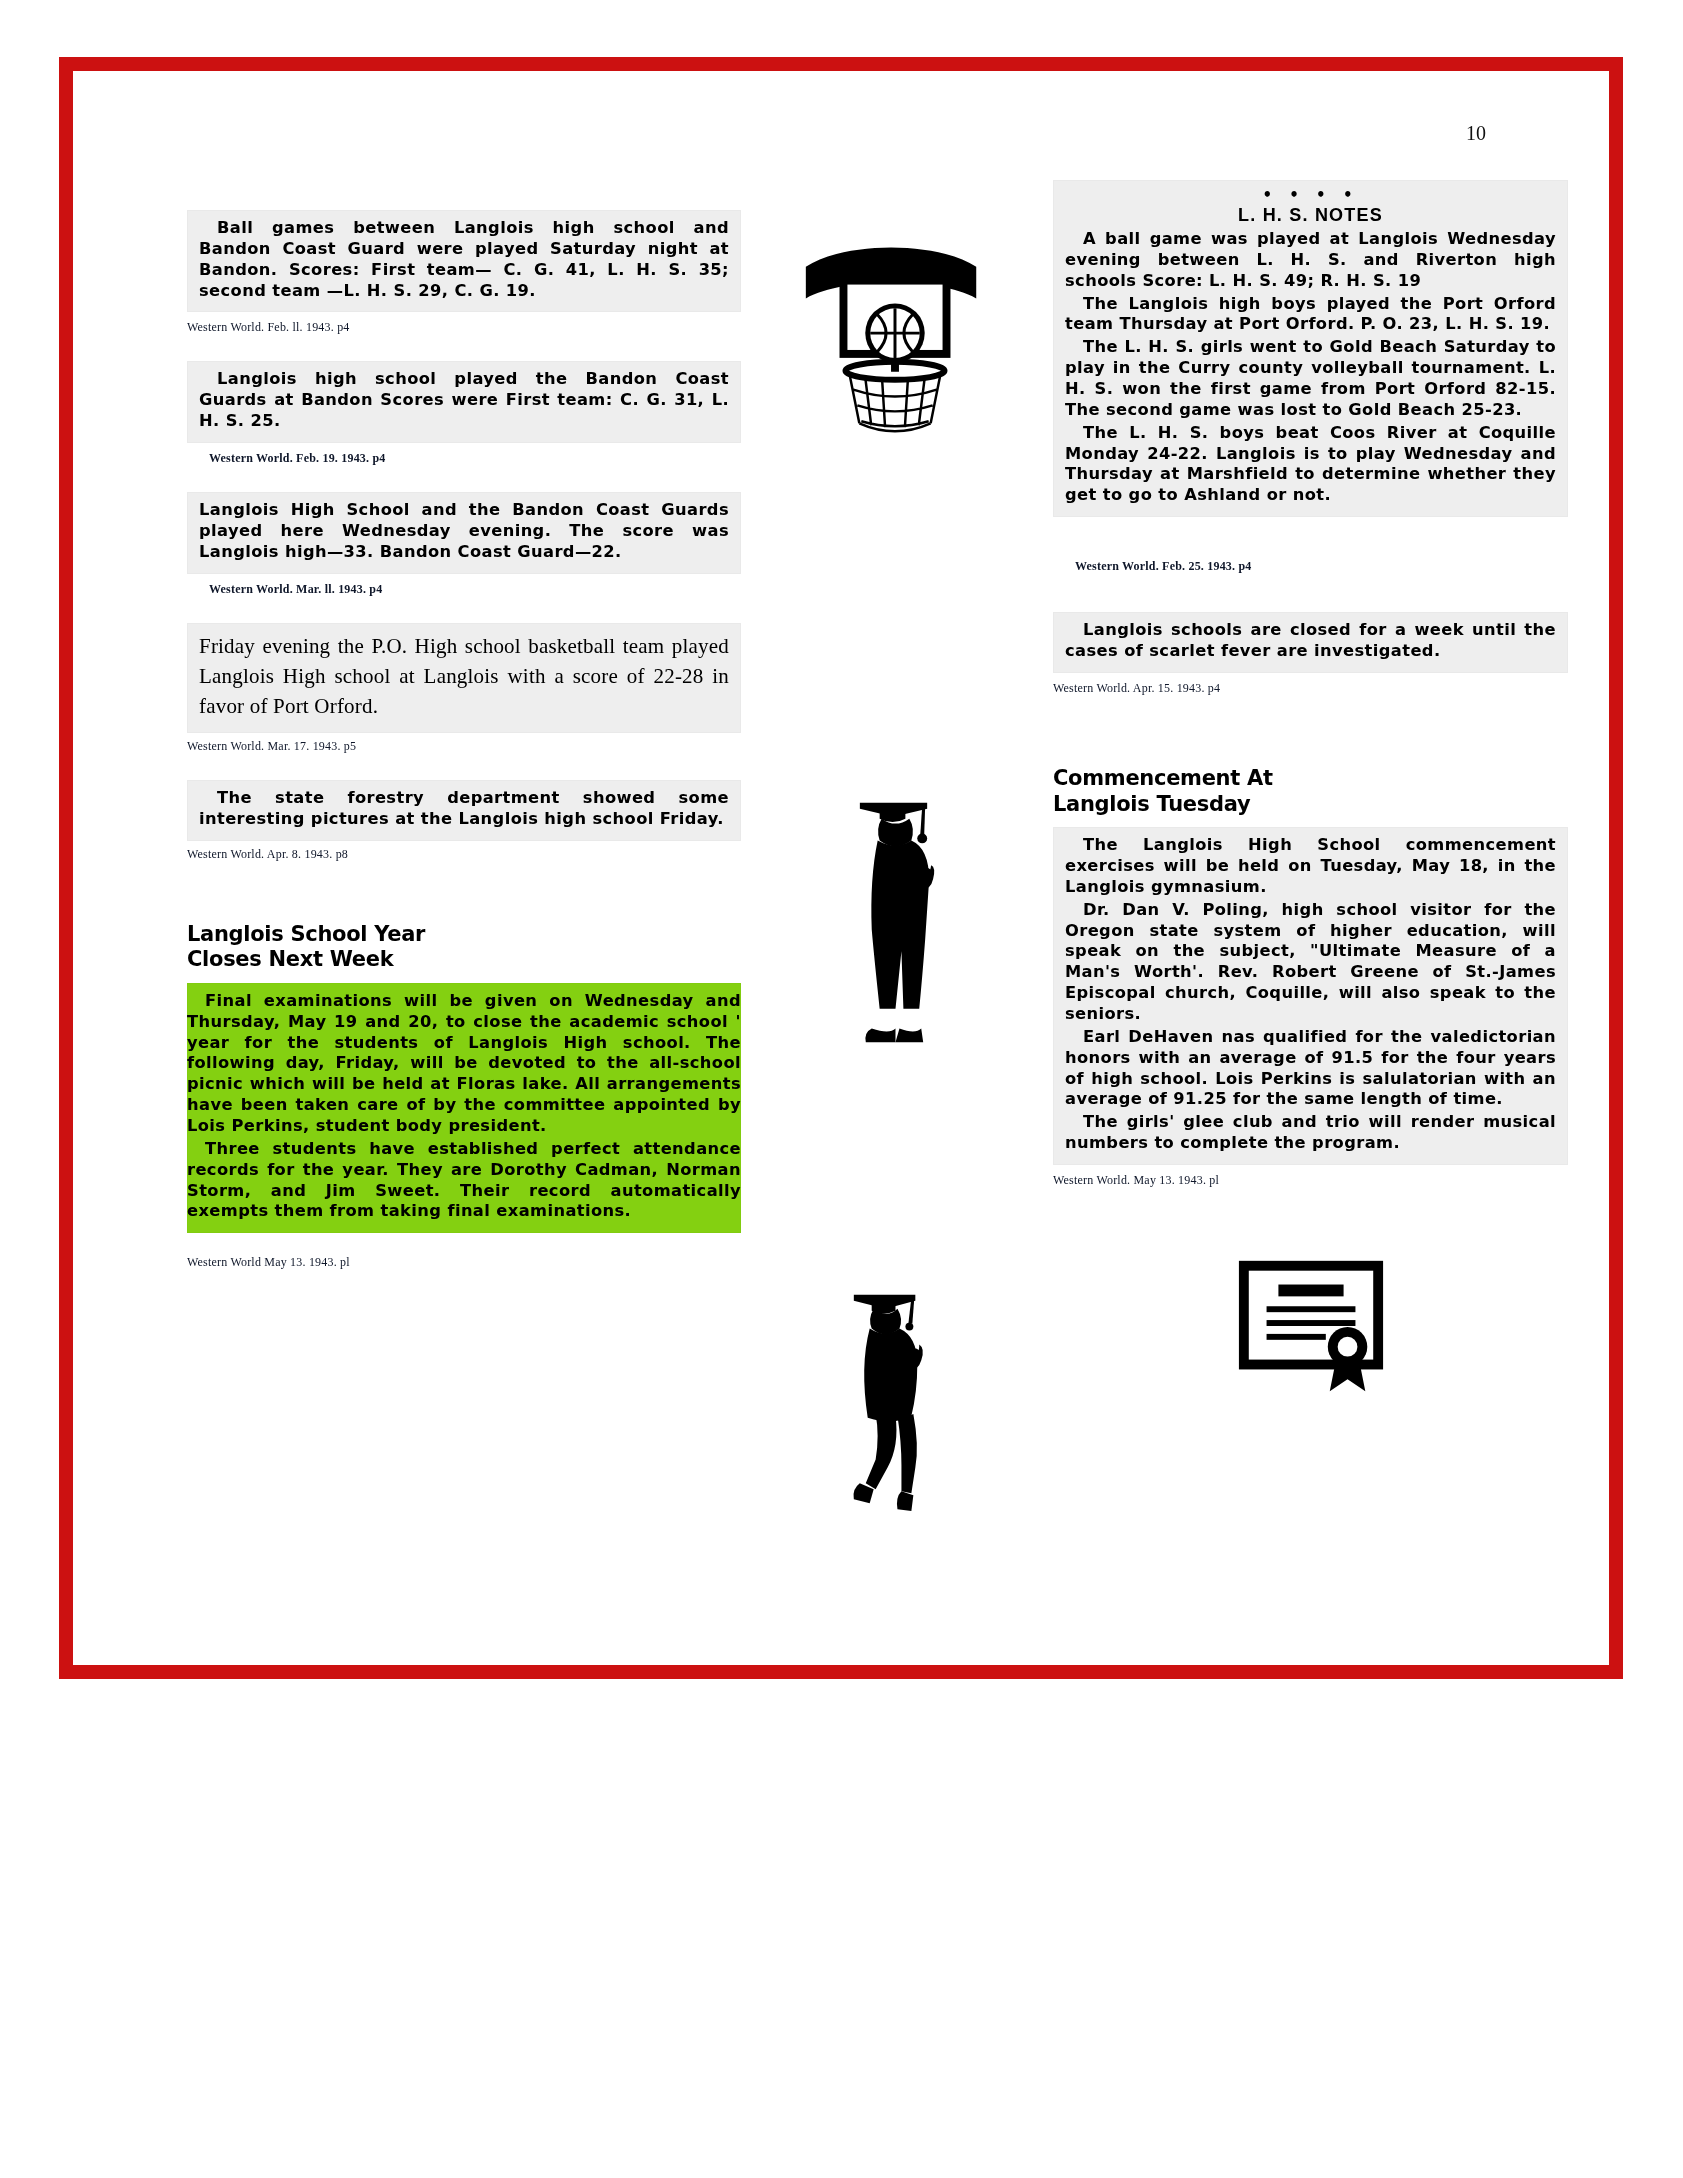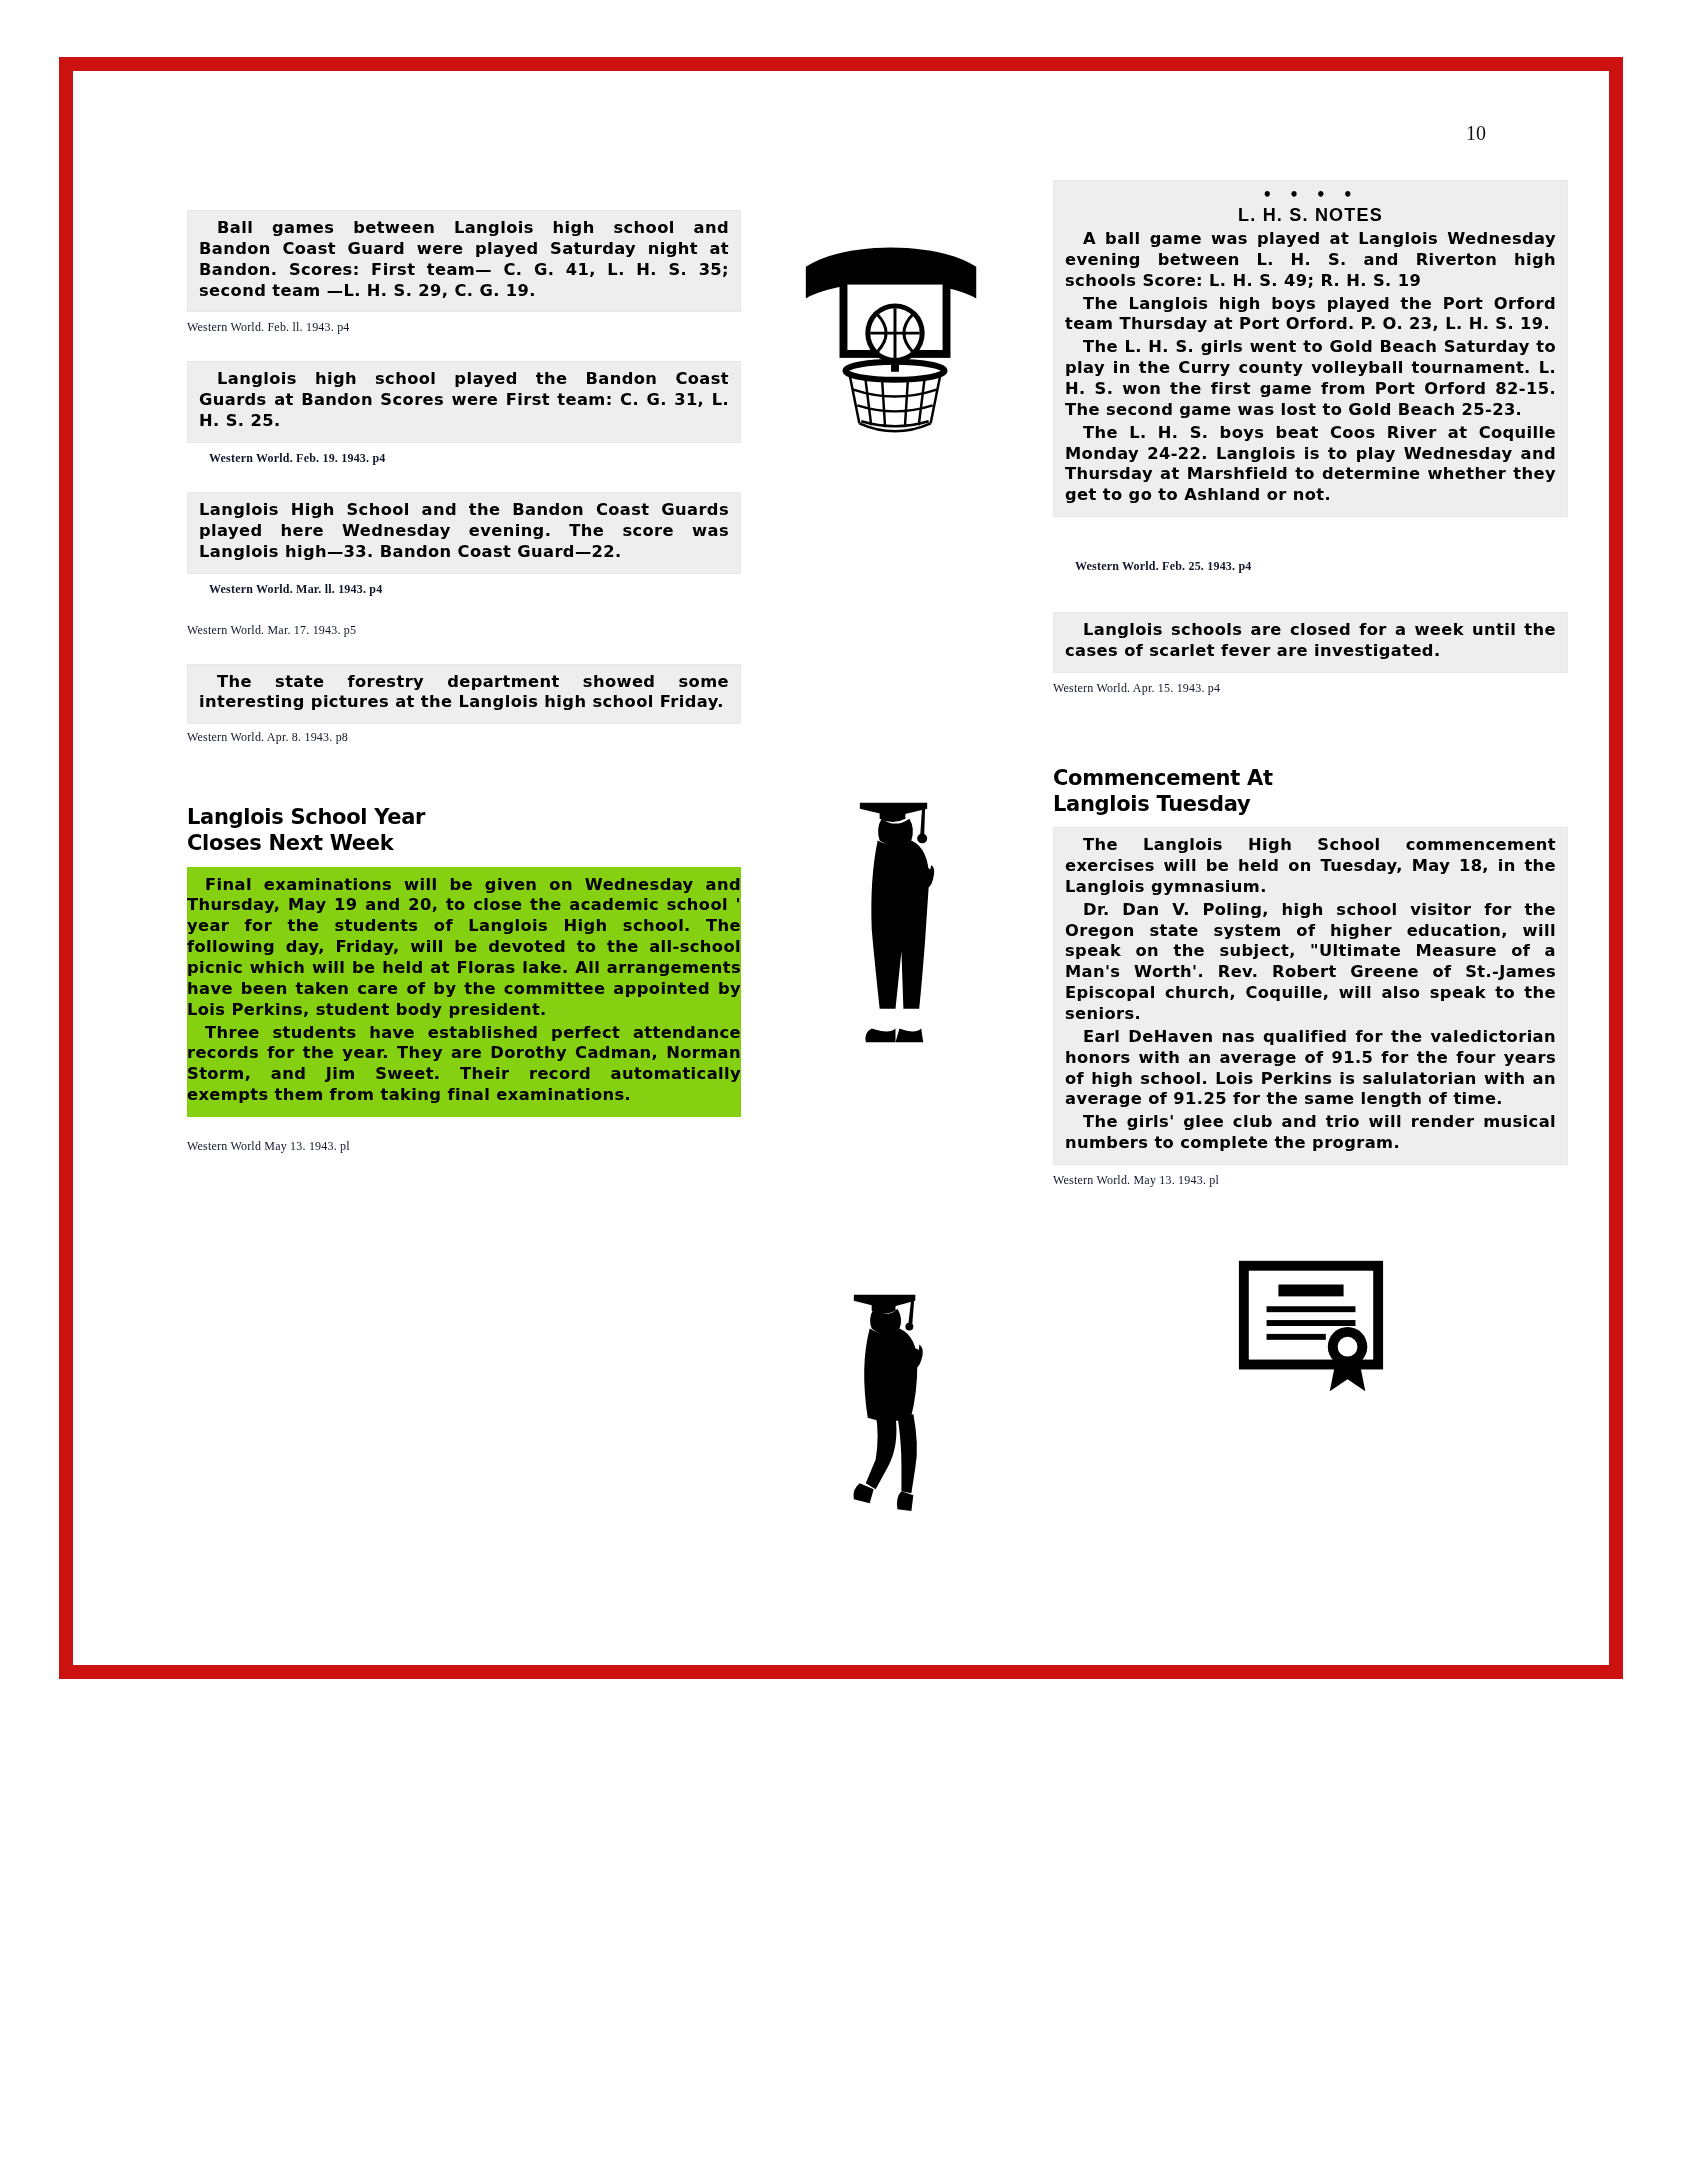--- a/index.html
+++ b/index.html
@@ -148,20 +148,23 @@
       <div class="clip">
         <p>Langlois high school played the Bandon Coast Guards at Bandon Scores were First team: C. G. 31, L. H. S. 25.</p>
       </div>
       <div class="cite indent">Western World. Feb. 19. 1943. p4</div>
 
       <div class="clip">
         <p class="noindent">Langlois High School and the Bandon Coast Guards played here Wednesday evening. The score was Langlois high—33. Bandon Coast Guard—22.</p>
       </div>
       <div class="cite indent">Western World. Mar. ll. 1943. p4</div>
 
+      <div class="clip serifclip">
+        <p class="noindent">Friday evening the P.O. High school basketball team played Langlois High school at Langlois with a score of 22-28 in favor of Port Orford.</p>
+      </div>
       <div class="cite tight">Western World. Mar. 17. 1943. p5</div>
 
       <div class="clip">
         <p>The state forestry department showed some interesting pictures at the Langlois high school Friday.</p>
       </div>
       <div class="cite tight">Western World. Apr. 8. 1943. p8</div>
 
       <div style="height:34px"></div>
 
       <div>

